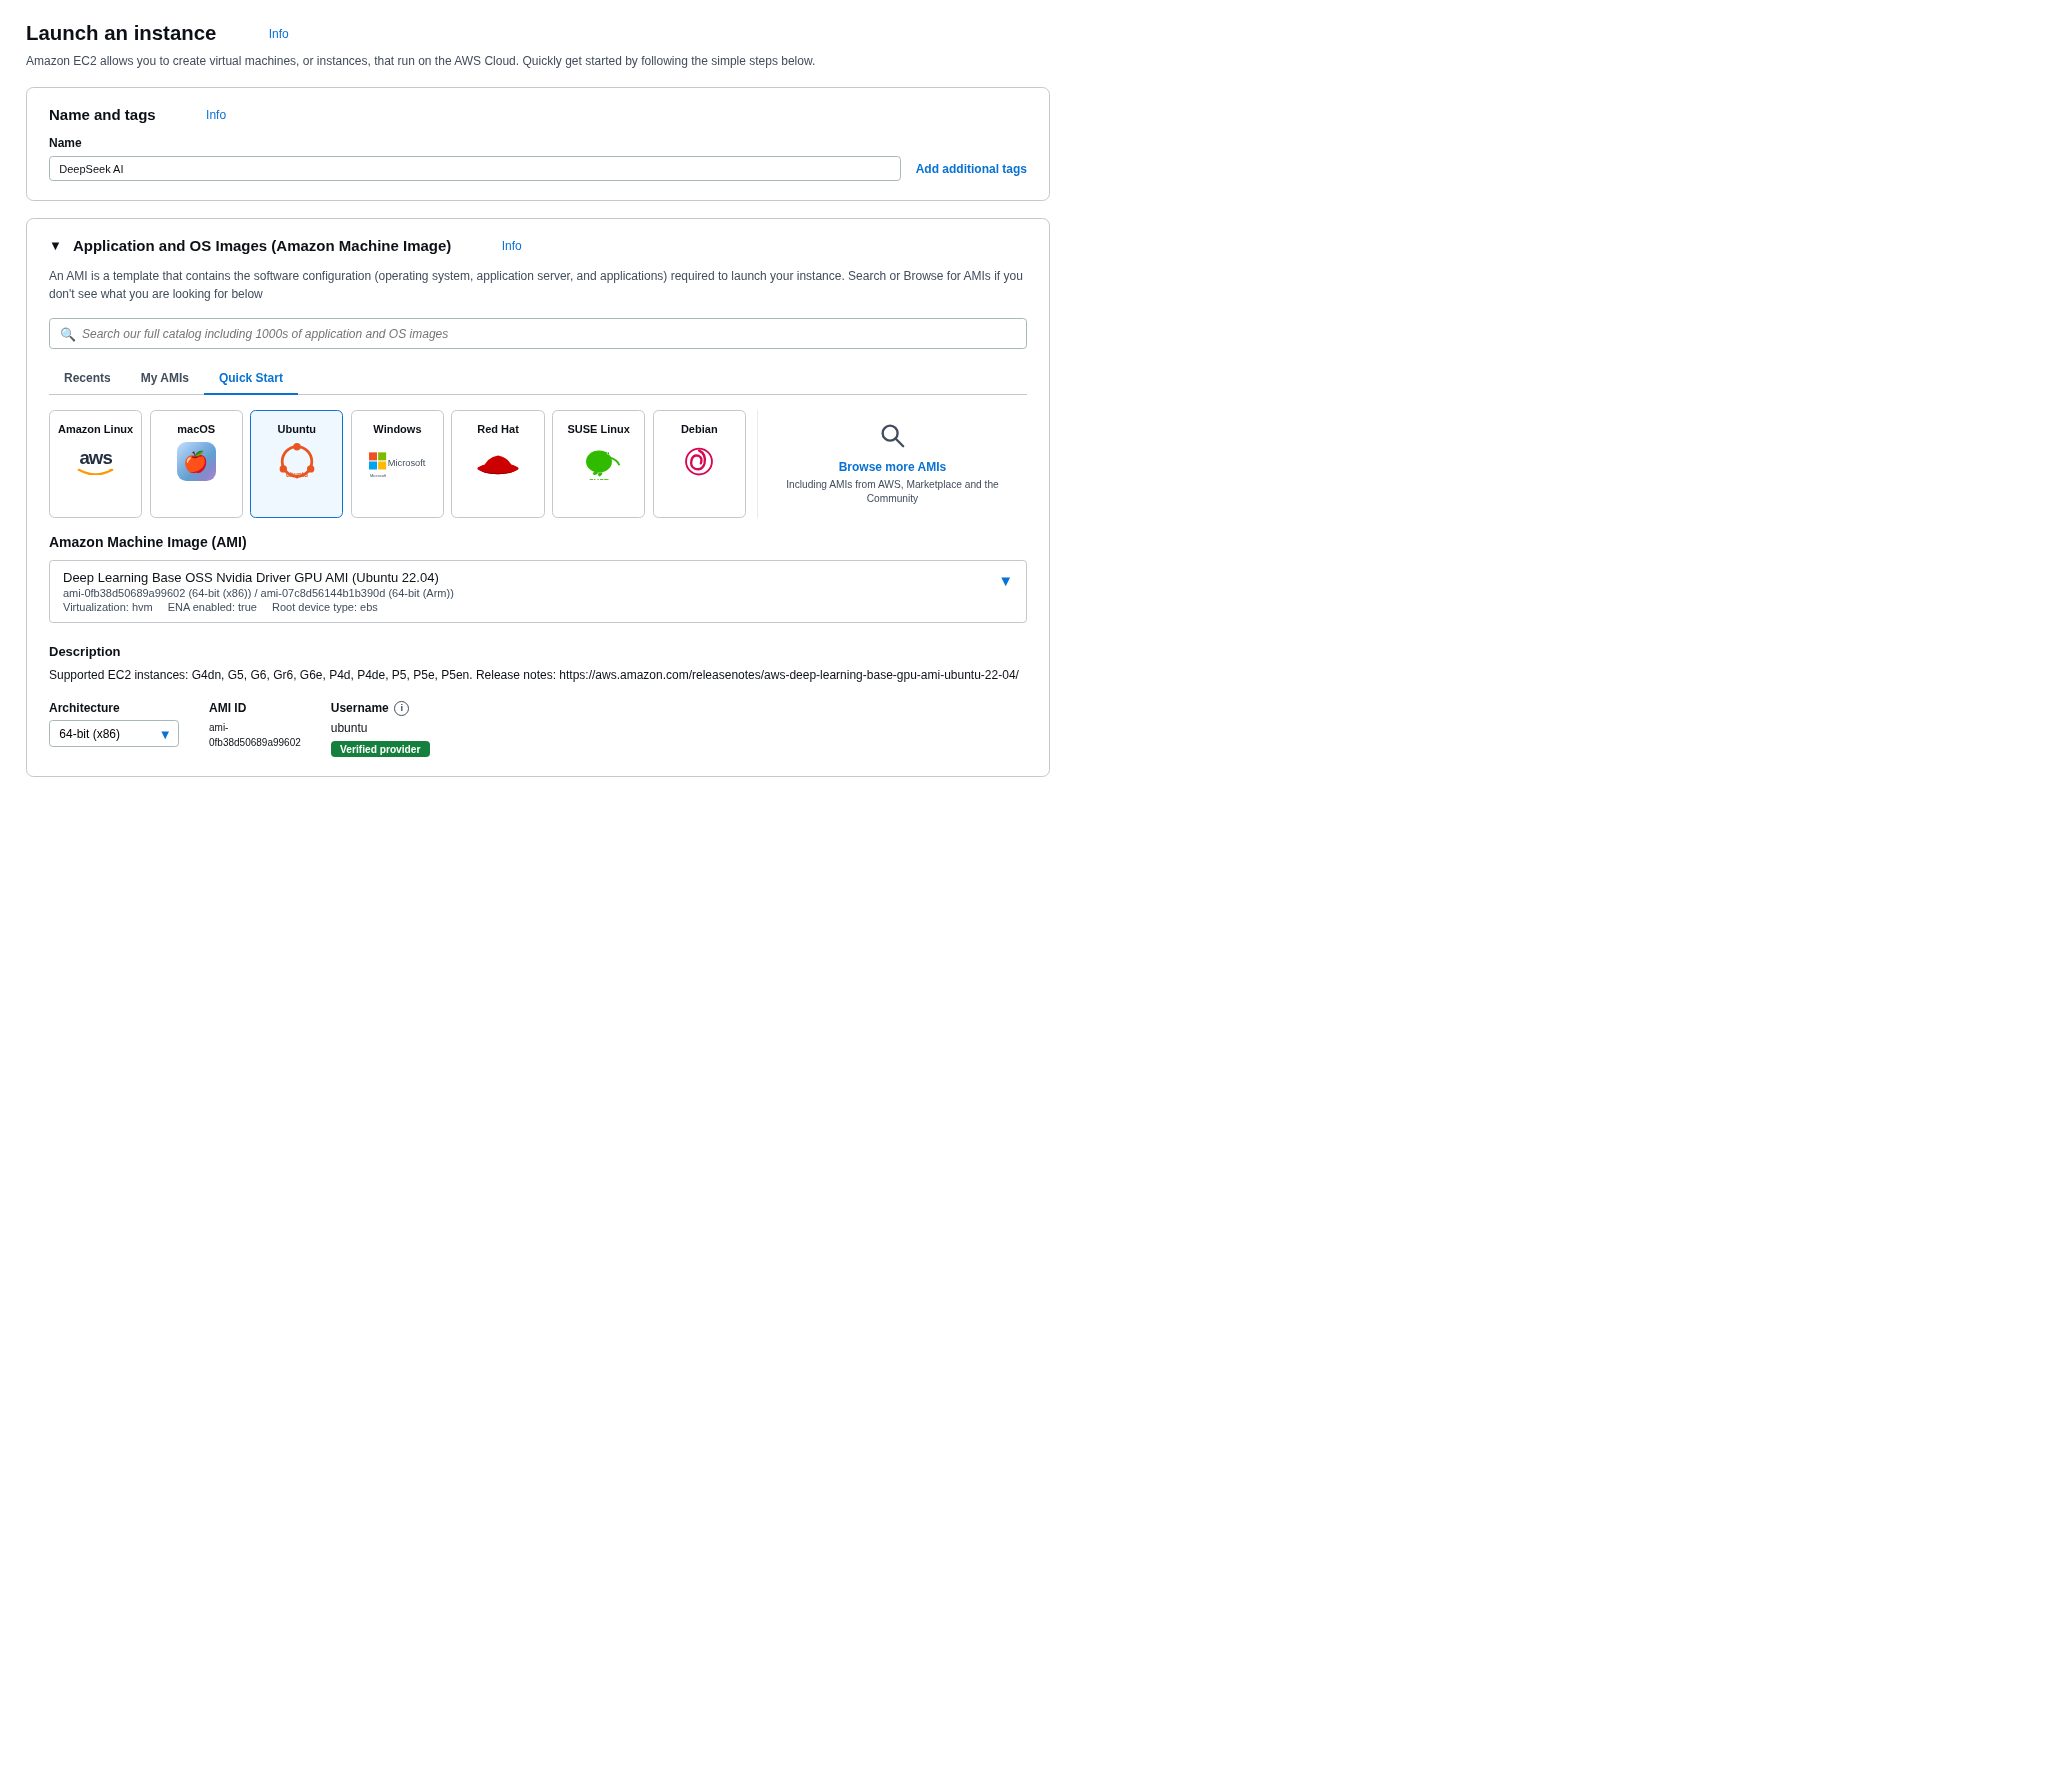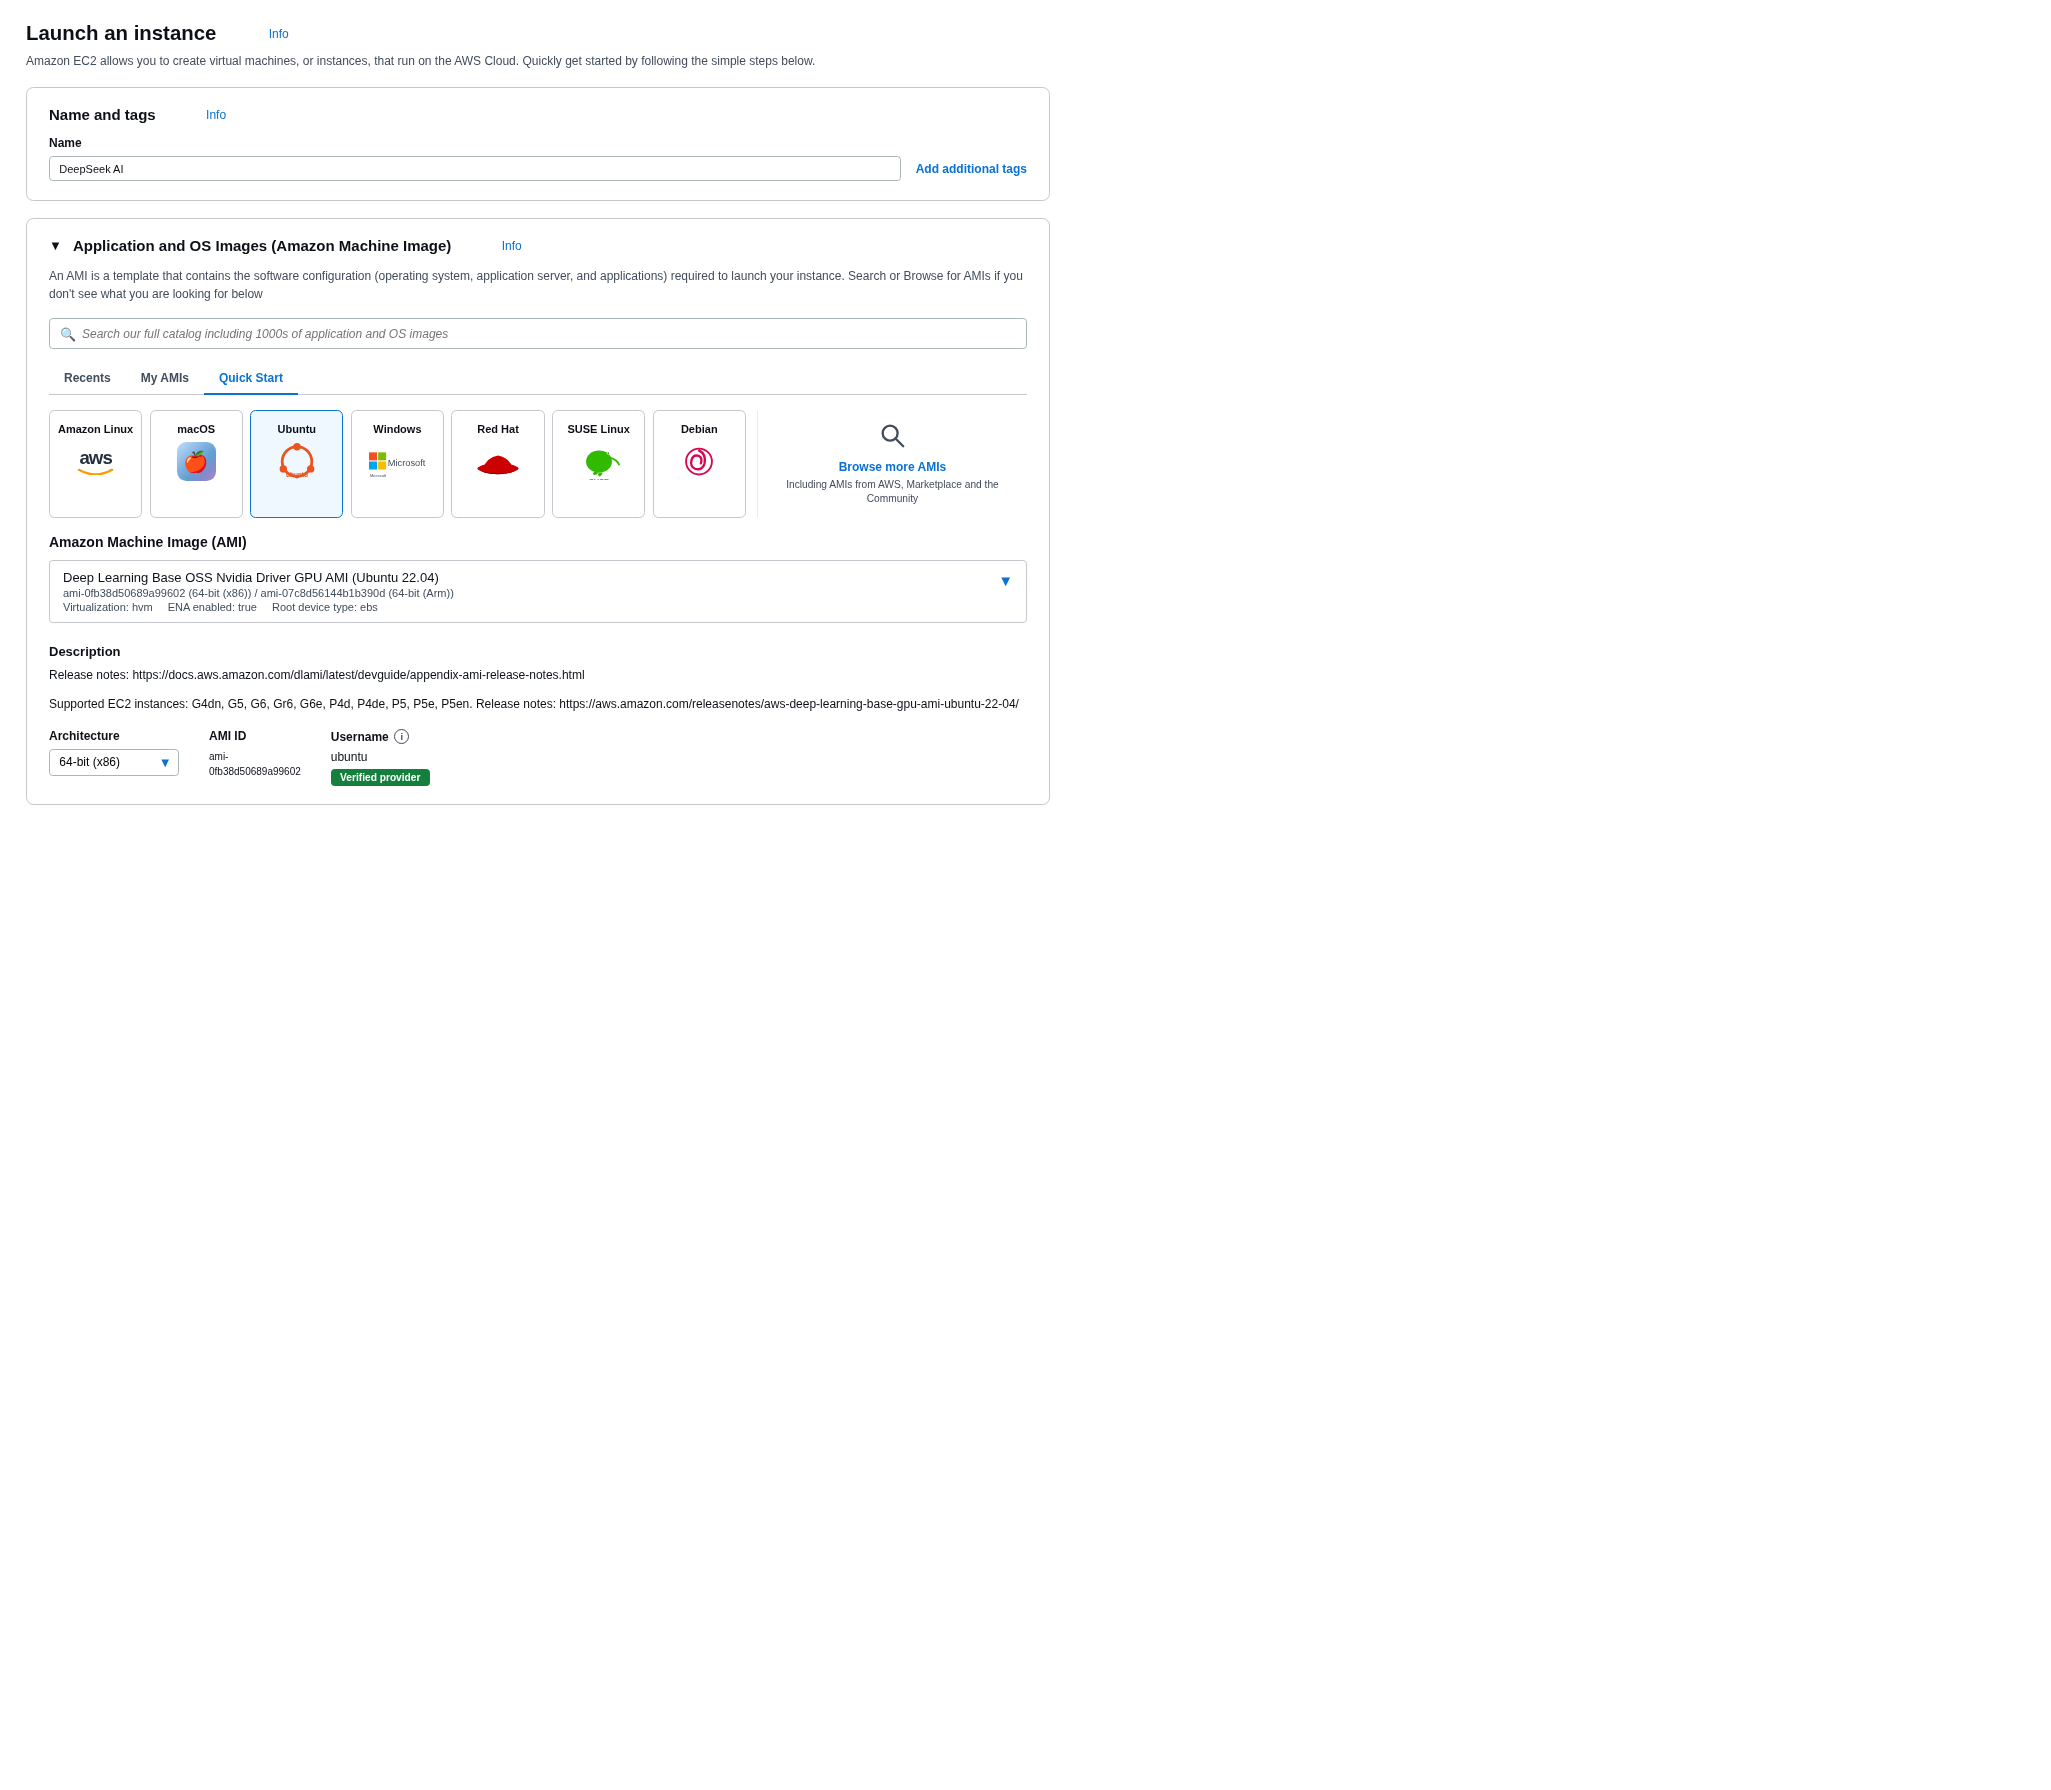--- a/index.html
+++ b/index.html
@@ -517,21 +517,20 @@
         <span>Virtualization: <span>hvm</span></span>
         <span>ENA enabled: <span>true</span></span>
         <span>Root device type: <span>ebs</span></span>
       </div>
     </div>
     <span class="dropdown-arrow">▼</span>
   </div>
 
   <div class="description-section">
     <div class="desc-title">Description</div>
-    <p class="desc-text">Release notes: https://docs.aws.amazon.com/dlami/latest/devguide/appendix-ami-release-notes.html</p>
     <p class="desc-text">Supported EC2 instances: G4dn, G5, G6, Gr6, G6e, P4d, P4de, P5, P5e, P5en. Release notes: https://aws.amazon.com/releasenotes/aws-deep-learning-base-gpu-ami-ubuntu-22-04/</p>
   </div>
 
   <div class="arch-row">
     <div class="arch-field">
       <div class="field-label">Architecture</div>
       <div class="arch-select-wrapper">
         <select class="arch-select">
           <option>64-bit (x86)</option>
           <option>64-bit (Arm)</option>

